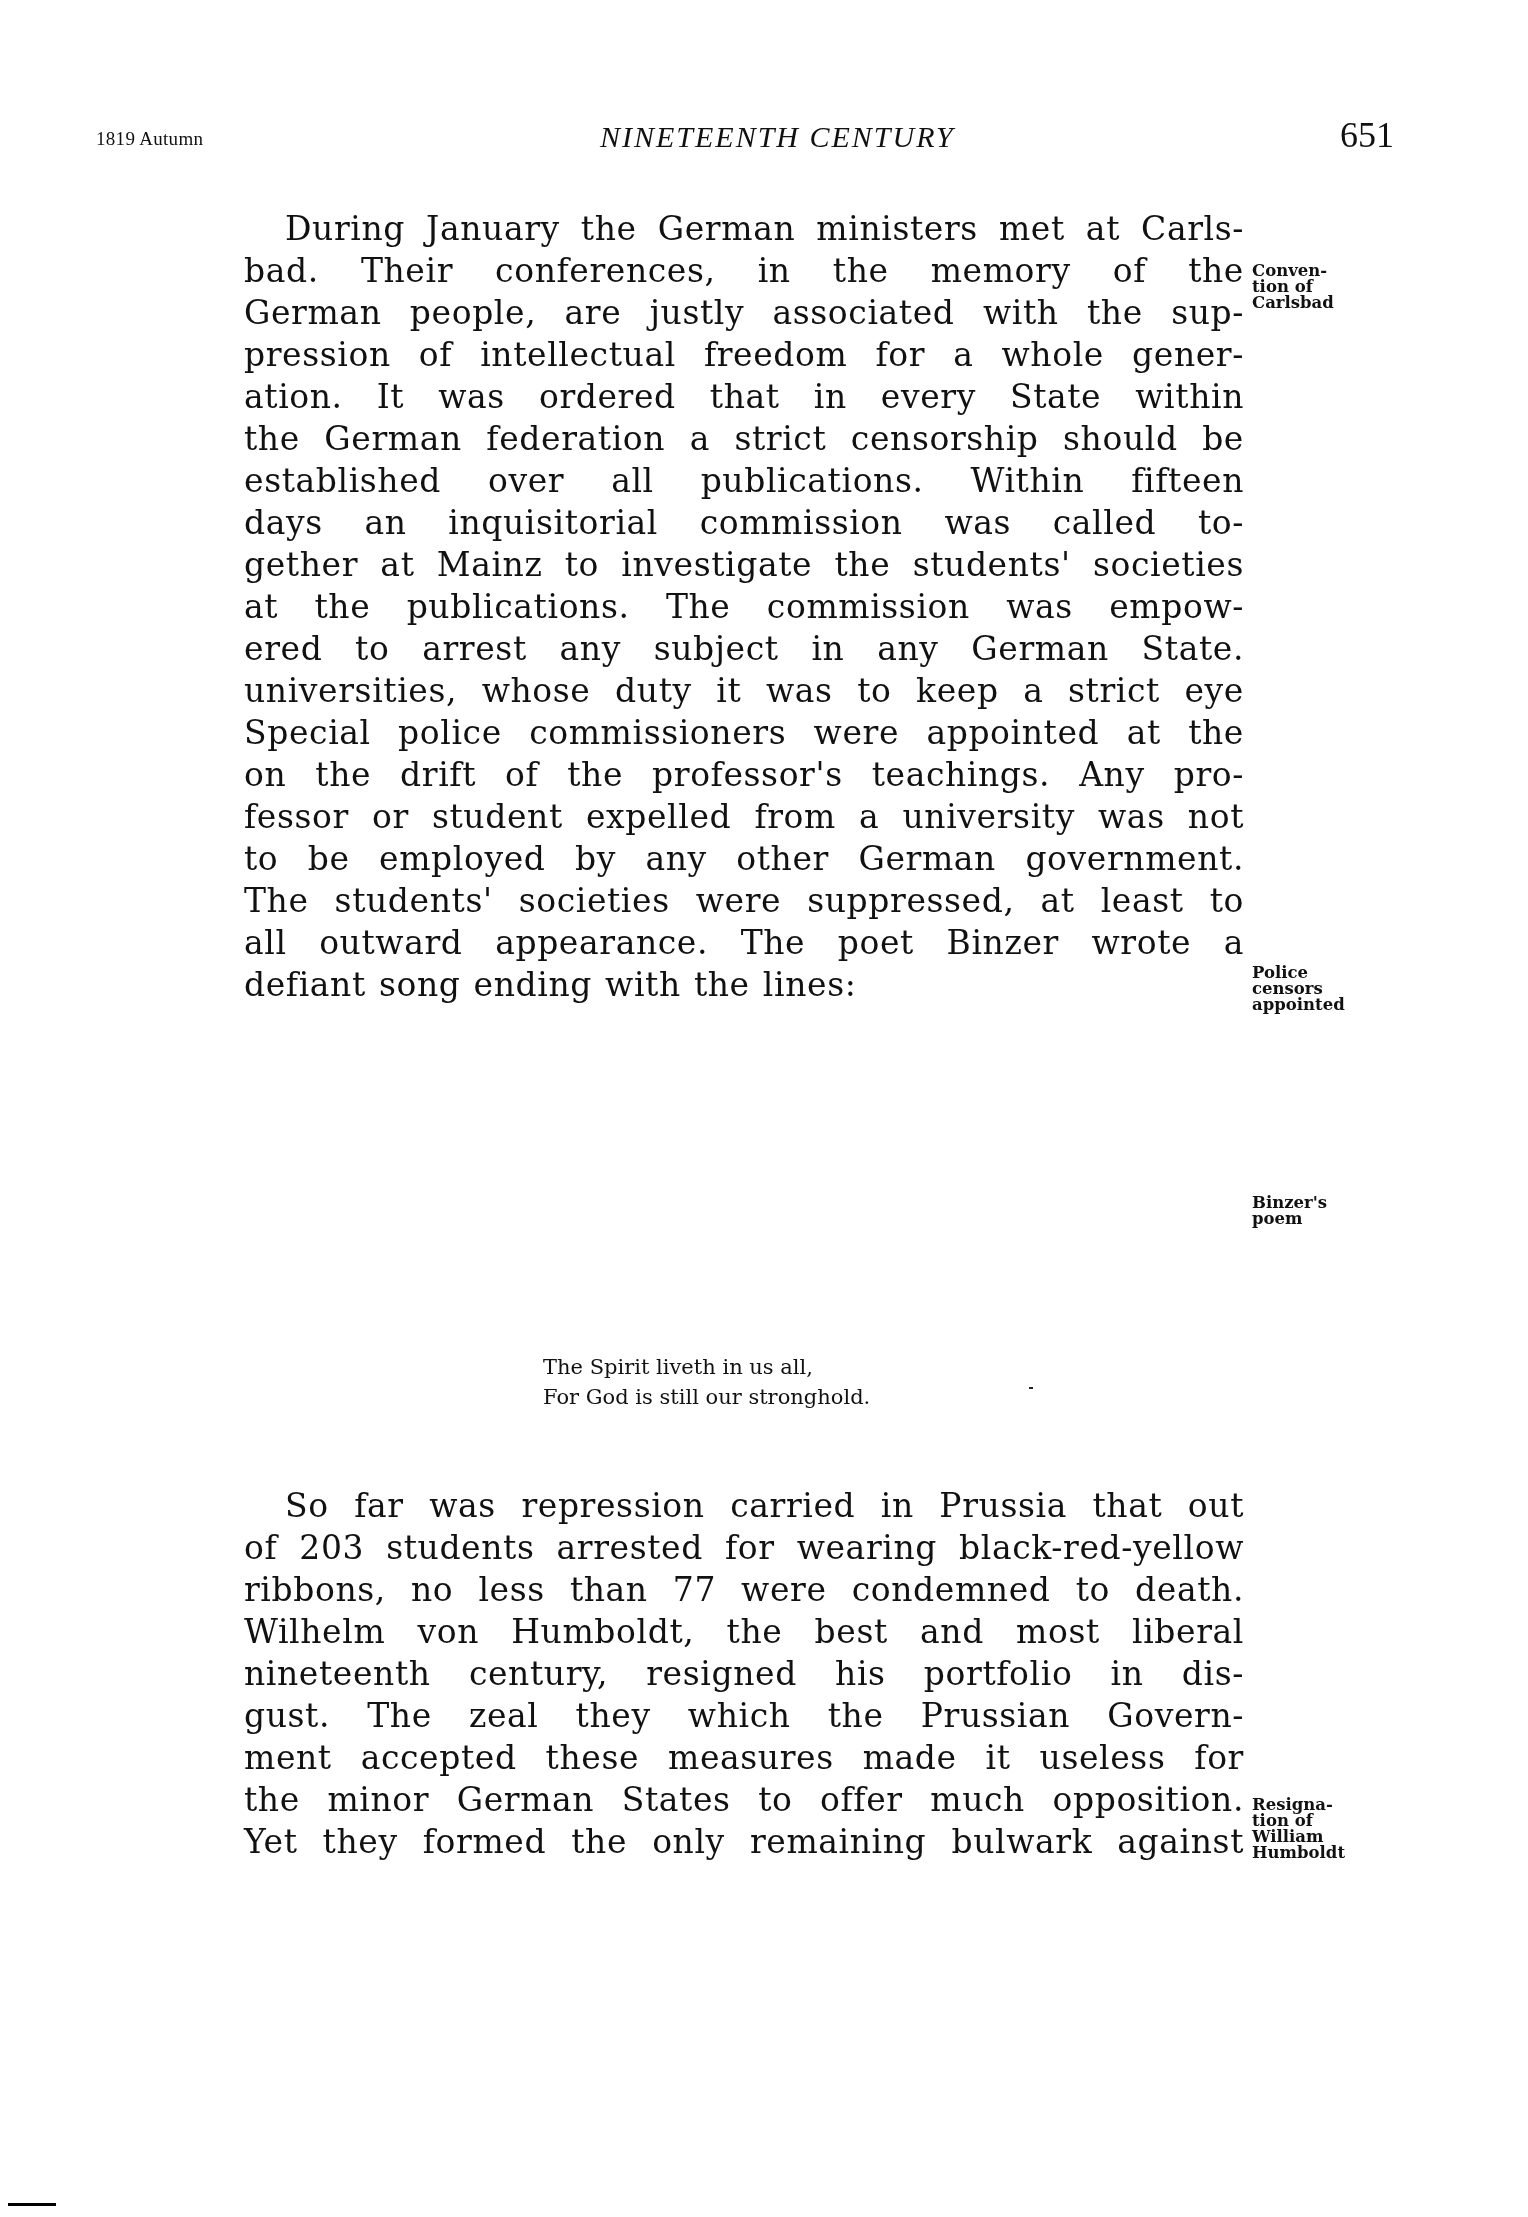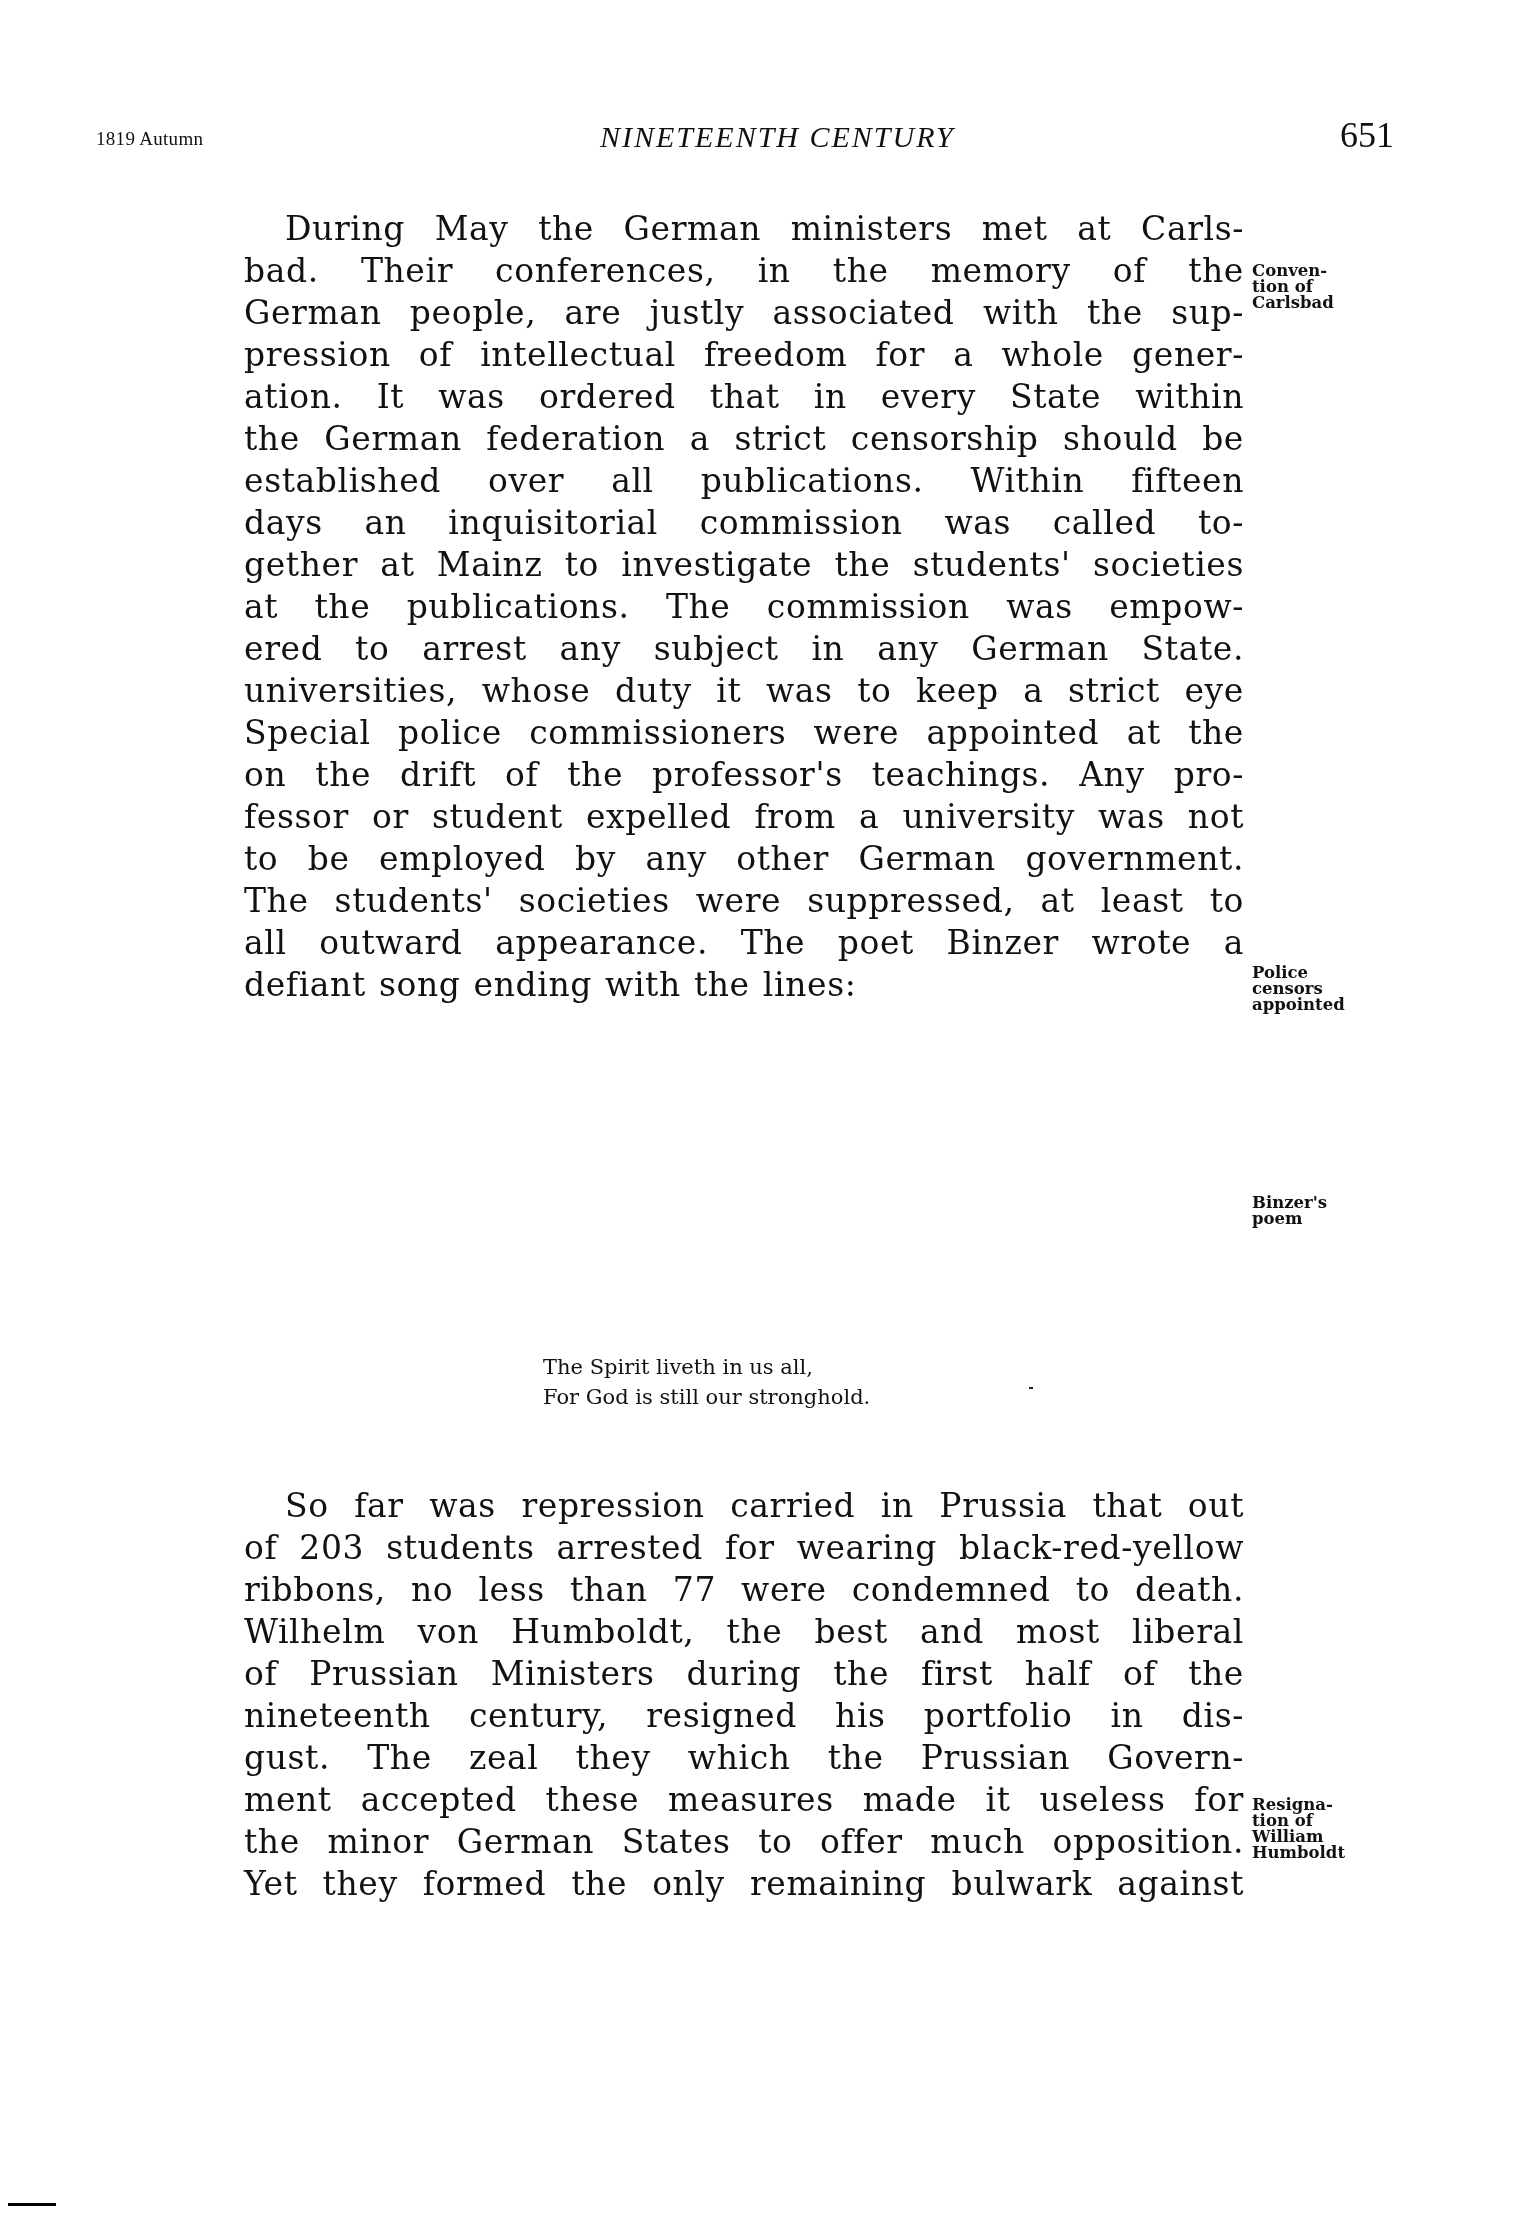--- a/index.html
+++ b/index.html
@@ -113,21 +113,21 @@
 </head>
 <body>
 
 <div class="running-head">
   <span class="rh-left">1819 Autumn</span>
   <span class="rh-center">NINETEENTH CENTURY</span>
   <span class="rh-right">651</span>
 </div>
 
 <div class="body-text" id="para1">
-  <span class="line indent">During May the German ministers met at Carls-</span>
+  <span class="line indent">During January the German ministers met at Carls-</span>
   <span class="line">bad. Their conferences, in the memory of the</span>
   <span class="line">German people, are justly associated with the sup-</span>
   <span class="line">pression of intellectual freedom for a whole gener-</span>
   <span class="line">ation. It was ordered that in every State within</span>
   <span class="line">the German federation a strict censorship should be</span>
   <span class="line">established over all publications. Within fifteen</span>
   <span class="line">days an inquisitorial commission was called to-</span>
   <span class="line">gether at Mainz to investigate the students' societies</span>
   <span class="line">at the publications. The commission was empow-</span>
   <span class="line">ered to arrest any subject in any German State.</span>
@@ -145,21 +145,20 @@
   <span class="verse-line">The Spirit liveth in us all,</span>
   <span class="verse-line">For God is still our stronghold.</span>
 </div>
 <div class="speck"></div>
 
 <div class="body-text" id="para2">
   <span class="line indent">So far was repression carried in Prussia that out</span>
   <span class="line">of 203 students arrested for wearing black-red-yellow</span>
   <span class="line">ribbons, no less than 77 were condemned to death.</span>
   <span class="line">Wilhelm von Humboldt, the best and most liberal</span>
-  <span class="line">of Prussian Ministers during the first half of the</span>
   <span class="line">nineteenth century, resigned his portfolio in dis-</span>
   <span class="line">gust. The zeal they which the Prussian Govern-</span>
   <span class="line">ment accepted these measures made it useless for</span>
   <span class="line">the minor German States to offer much opposition.</span>
   <span class="line">Yet they formed the only remaining bulwark against</span>
 </div>
 
 <div class="margin-note" id="note1">
   <span>Conven-</span>
   <span>tion of</span>

